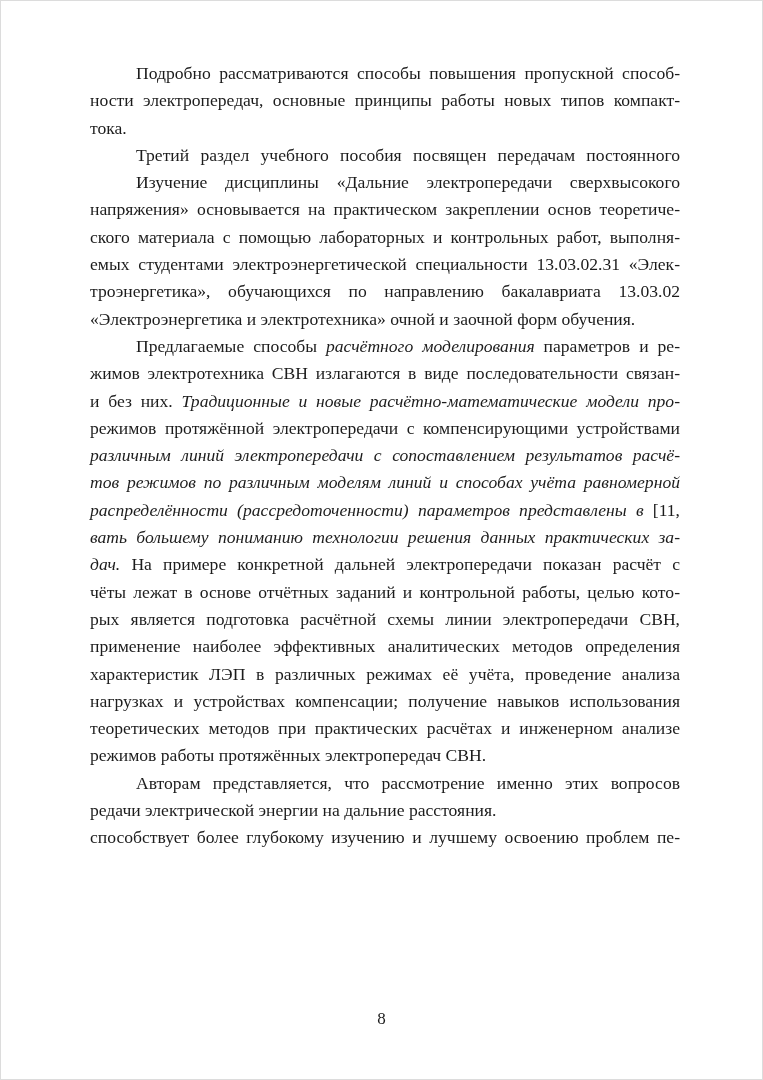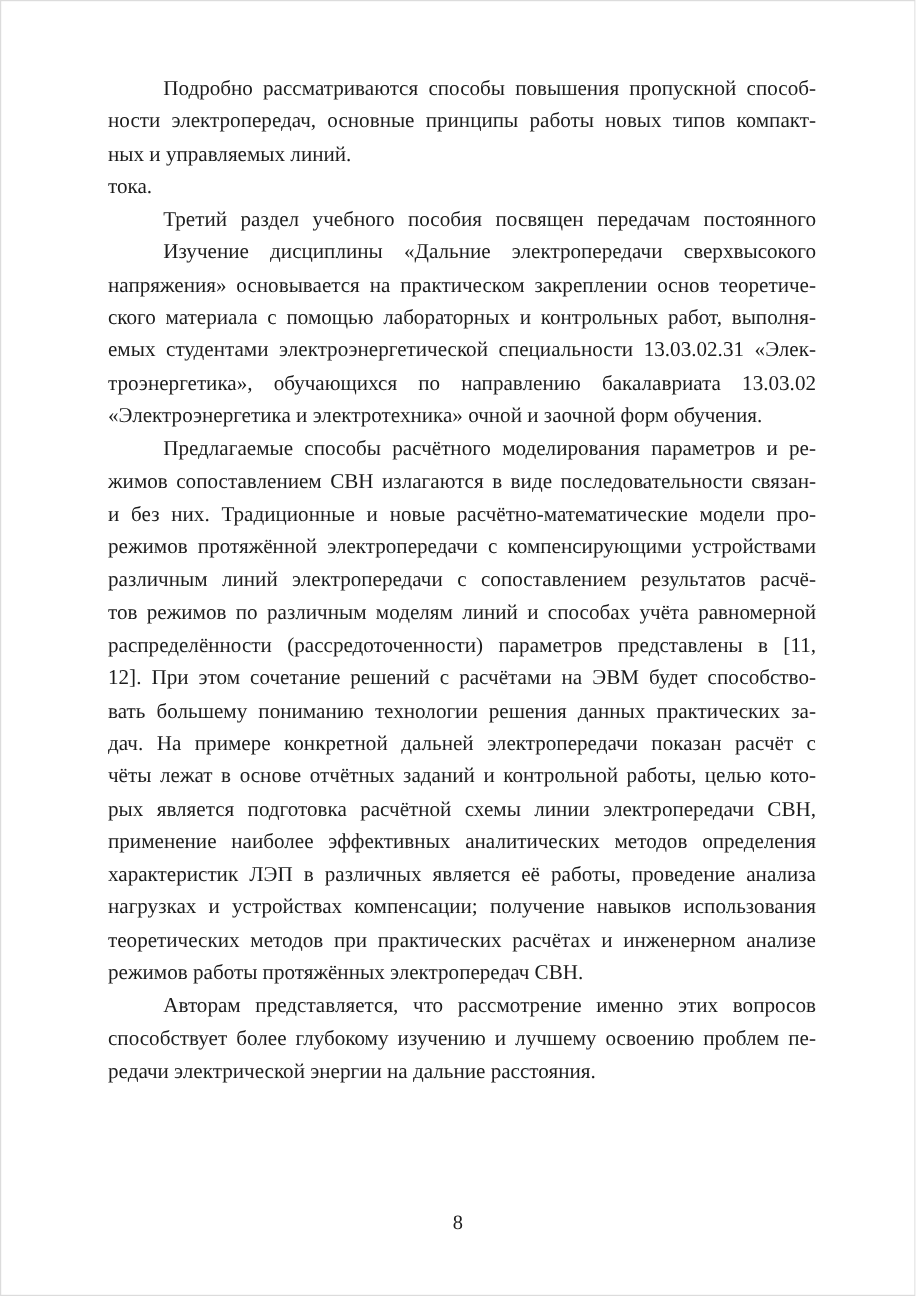--- a/index.html
+++ b/index.html
@@ -26,73 +26,71 @@
   }
   .paragraph { margin: 0; }
   .line {
     text-align: justify;
     text-align-last: justify;
     white-space: normal;
   }
   .line.first { text-indent: 46px; }
   .line.last { text-align-last: left; }
   .run { font-style: normal; }
-  .run.italic { }
+  .run.italic { font-style: italic; }
   .page-number {
     position: absolute;
     left: 0;
     right: 0;
     top: 1008px;
     text-align: center;
     font-size: 17px;
     line-height: 22px;
     color: #1c1c1c;
   }
 </style>
 </head>
 <body>
 
 <div class="page">
   <div class="text-block">
       <div class="paragraph">
         <div class="line first"><span class="run">Подробно рассматриваются способы повышения пропускной способ-</span></div>
         <div class="line"><span class="run">ности электропередач, основные принципы работы новых типов компакт-</span></div>
-        <div class="line last"><span class="run">ных и управляемых линий.</span></div>
       </div>
       <div class="paragraph">
         <div class="line last"><span class="run">тока.</span></div>
         <div class="line first"><span class="run">Третий раздел учебного пособия посвящен передачам постоянного</span></div>
       </div>
       <div class="paragraph">
         <div class="line first"><span class="run">Изучение дисциплины «Дальние электропередачи сверхвысокого</span></div>
         <div class="line"><span class="run">напряжения» основывается на практическом закреплении основ теоретиче-</span></div>
         <div class="line"><span class="run">ского материала с помощью лабораторных и контрольных работ, выполня-</span></div>
         <div class="line"><span class="run">емых студентами электроэнергетической специальности 13.03.02.31 «Элек-</span></div>
         <div class="line"><span class="run">троэнергетика», обучающихся по направлению бакалавриата 13.03.02</span></div>
         <div class="line last"><span class="run">«Электроэнергетика и электротехника» очной и заочной форм обучения.</span></div>
       </div>
       <div class="paragraph">
         <div class="line first"><span class="run">Предлагаемые способы </span><span class="run italic">расчётного моделирования</span><span class="run"> параметров и ре-</span></div>
-        <div class="line"><span class="run">жимов сопоставлением СВН излагаются в виде последовательности связан-</span></div>
+        <div class="line"><span class="run">жимов электротехника СВН излагаются в виде последовательности связан-</span></div>
         <div class="line"><span class="run">и без них. </span><span class="run italic">Традиционные и новые расчётно-математические модели про-</span></div>
         <div class="line"><span class="run">режимов протяжённой электропередачи с компенсирующими устройствами</span></div>
         <div class="line"><span class="run italic">различным линий электропередачи с сопоставлением результатов расчё-</span></div>
         <div class="line"><span class="run italic">тов режимов по различным моделям линий и способах учёта равномерной</span></div>
         <div class="line"><span class="run italic">распределённости (рассредоточенности) параметров представлены в </span><span class="run">[11,</span></div>
-        <div class="line"><span class="run">12]. </span><span class="run italic">При этом сочетание решений с расчётами на ЭВМ будет способство-</span></div>
         <div class="line"><span class="run italic">вать большему пониманию технологии решения данных практических за-</span></div>
         <div class="line"><span class="run italic">дач.</span><span class="run"> На примере конкретной дальней электропередачи показан расчёт с</span></div>
         <div class="line"><span class="run">чёты лежат в основе отчётных заданий и контрольной работы, целью кото-</span></div>
         <div class="line"><span class="run">рых является подготовка расчётной схемы линии электропередачи СВН,</span></div>
         <div class="line"><span class="run">применение наиболее эффективных аналитических методов определения</span></div>
-        <div class="line"><span class="run">характеристик ЛЭП в различных является её работы, проведение анализа</span></div>
+        <div class="line"><span class="run">характеристик ЛЭП в различных режимах её учёта, проведение анализа</span></div>
         <div class="line"><span class="run">нагрузках и устройствах компенсации; получение навыков использования</span></div>
         <div class="line"><span class="run">теоретических методов при практических расчётах и инженерном анализе</span></div>
         <div class="line last"><span class="run">режимов работы протяжённых электропередач СВН.</span></div>
       </div>
       <div class="paragraph">
         <div class="line first"><span class="run">Авторам представляется, что рассмотрение именно этих вопросов</span></div>
+        <div class="line last"><span class="run">редачи электрической энергии на дальние расстояния.</span></div>
         <div class="line"><span class="run">способствует более глубокому изучению и лучшему освоению проблем пе-</span></div>
-        <div class="line last"><span class="run">редачи электрической энергии на дальние расстояния.</span></div>
       </div>
     </div>
   <div class="page-number">8</div>
 </div>
 
 </body></html>

